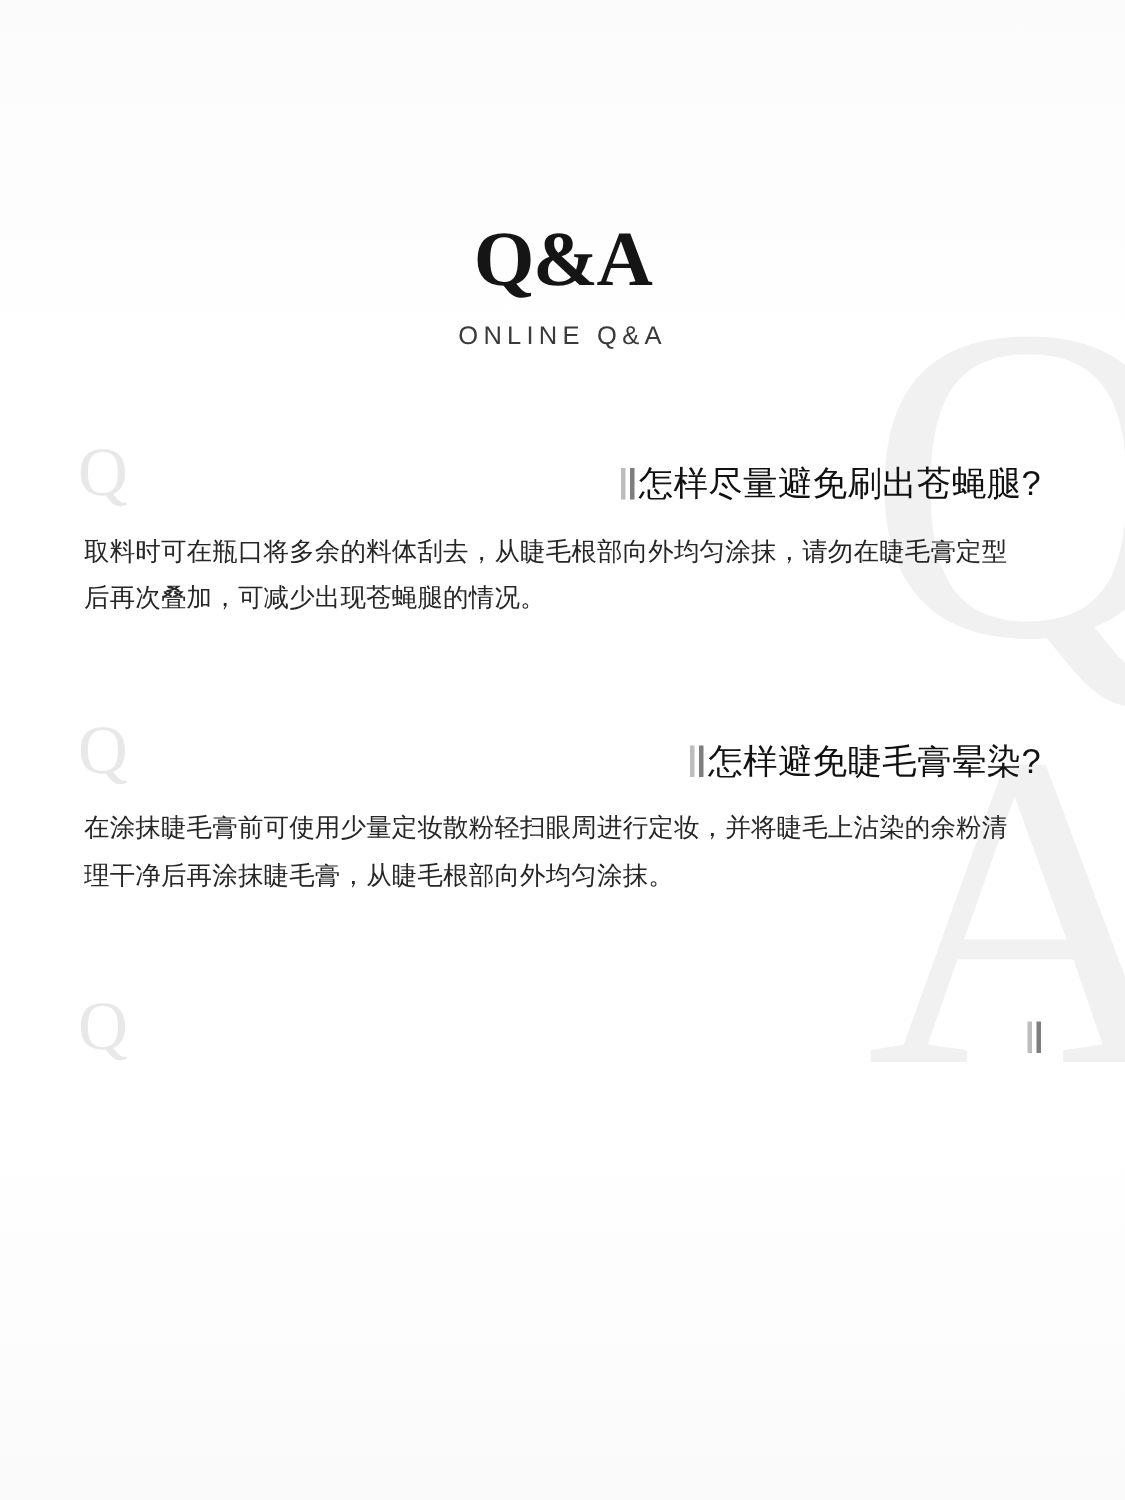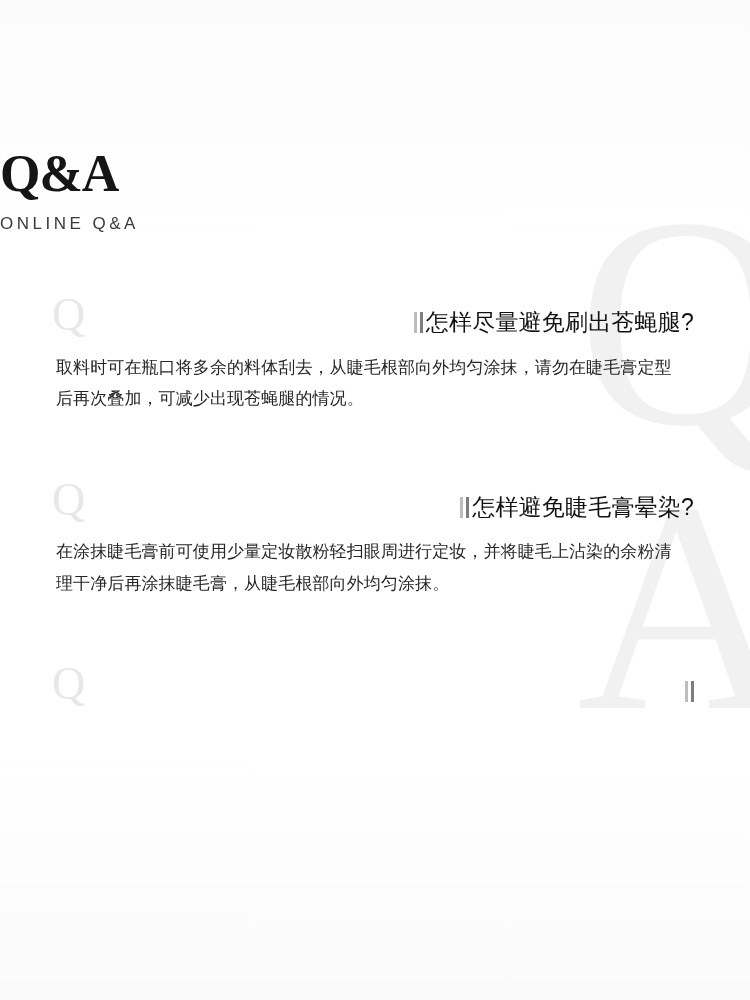--- a/index.html
+++ b/index.html
@@ -42,20 +42,21 @@
     text-align: right;
   }
 
   .content {
     position: relative;
     z-index: 2;
   }
 
   
   .header {
+    text-align: center;
     padding-top: 148px;
   }
   .header-title {
     font-family: "Liberation Serif", "DejaVu Serif", serif;
     font-size: 52px;
     font-weight: bold;
     letter-spacing: -1px;
     color: #151515;
     line-height: 1;
   }

